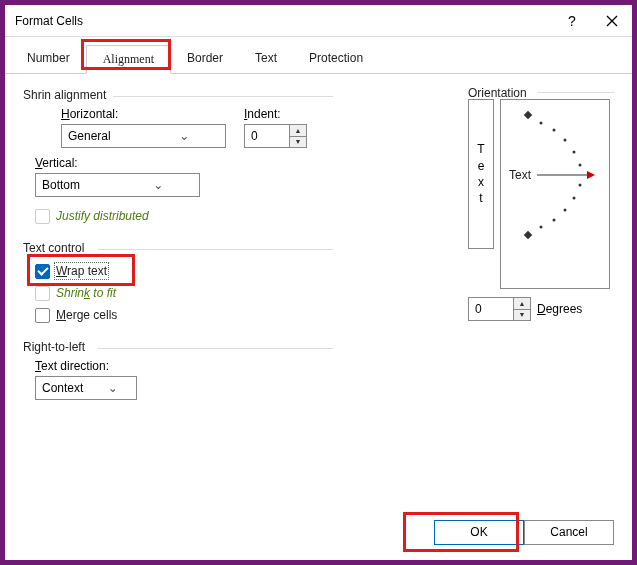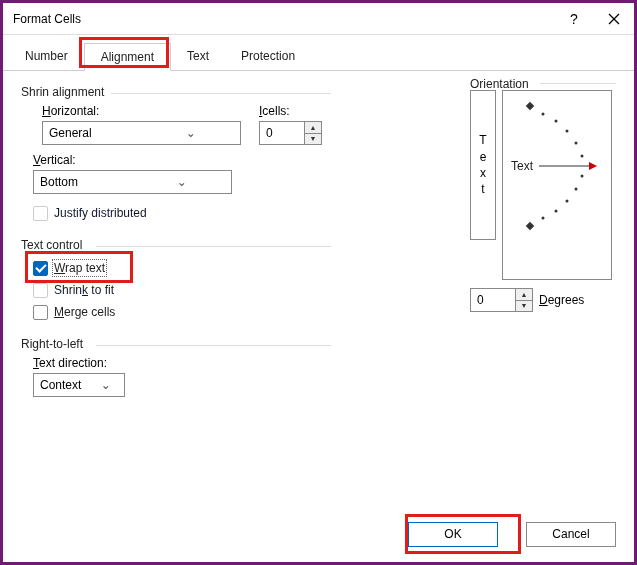--- a/index.html
+++ b/index.html
@@ -1,56 +1,56 @@
 <!DOCTYPE html>
 <html><head>
 <meta charset="utf-8">
 <style>
   * { box-sizing: border-box; font-family: "Segoe UI", Tahoma, sans-serif; font-size: 12px; }
   html, body { margin: 0; padding: 0; }
   body { width: 637px; height: 565px; background: #fff; }
-  .window { width: 637px; height: 565px; border: 3px solid #701a75; background: #fff; display: flex; flex-direction: column; }
+  .window { width: 637px; height: 565px; border: 5px solid #701a75; background: #fff; display: flex; flex-direction: column; }
   .titlebar { height: 32px; display: flex; align-items: center; padding: 0 0 0 10px; border-bottom: 1px solid #ddd; }
   .title { flex: 1; font-size: 12px; }
   .title-btn { width: 40px; height: 32px; display: flex; align-items: center; justify-content: center; }
   .title-btn svg { stroke: #000; }
   .tabs { display: flex; padding: 8px 14px 0 6px; border-bottom: 1px solid #ccc; position: relative; }
   .tab { padding: 6px 16px; cursor: default; color: #222; position: relative; }
-  .tab.active { border: 1px solid #ccc; border-bottom: 1px solid #fff; margin-bottom: -1px; background: #fff; }
+  .tab.active { border: 1px solid #ccc; border-bottom: 1px solid #fff; margin-bottom: -1px; background: #fff; font-family: Liberation Serif, serif; }
   .red-box-tab { position: absolute; border: 3px solid #e21b1b; pointer-events: none; }
   .content { flex: 1; padding: 10px 18px 0 18px; position: relative; }
   .group-label { color: #222; margin: 4px 0 6px 0; }
   .group-sep { height: 1px; background: #ddd; margin-left: 90px; margin-top: -12px; margin-bottom: 10px; }
   .field-label { margin-left: 12px; margin-bottom: 3px; }
   .underline { text-decoration: underline; text-decoration-skip-ink: none; }
-  .select { display: flex; align-items: center; border: 1px solid #888; height: 24px; width: 199px; background: #fff; margin-left: 12px; }
+  .select { display: flex; align-items: center; border: 1px solid #888; height: 24px; width: 165px; background: #fff; margin-left: 12px; }
   .select span { flex: 1; padding: 0 6px; }
   .select .chev { width: 18px; text-align: center; color: #555; }
-  .select.small { width: 92px; }
+  .select.small { width: 102px; }
   .spinner { display: inline-flex; align-items: stretch; height: 24px; border: 1px solid #888; }
   .spinner input { border: none; width: 44px; padding: 0 6px; outline: none; }
   .spin-btns { display: flex; flex-direction: column; border-left: 1px solid #888; }
   .spin-btns div { width: 16px; flex: 1; display: flex; align-items: center; justify-content: center; font-size: 7px; color: #333; background: #efefef; }
   .spin-btns div:first-child { border-bottom: 1px solid #888; }
   .check-row { display: flex; align-items: center; margin-left: 12px; height: 22px; gap: 6px; }
   .checkbox { width: 15px; height: 15px; border: 1px solid #888; border-radius: 2px; background: #fff; display: flex; align-items: center; justify-content: center; }
   .checkbox.disabled { border-color: #ccc; }
   .checkbox.checked { background: #0067c0; border-color: #0067c0; }
   .checkbox.checked::after { content: ""; width: 4px; height: 8px; border: solid #fff; border-width: 0 2px 2px 0; transform: rotate(45deg); margin-top: -2px; }
   .check-label { color: #222; }
-  .check-label.disabled { color: #0f172a; }
+  .check-label.disabled { color: #4d7c0f; font-style: italic; }
   .left-col { width: 310px; }
   .row { display: flex; align-items: center; justify-content: center; }
-  .orientation-box { position: absolute; right: 18px; top: 2px; width: 146px; }
+  .orientation-box { position: absolute; right: 18px; top: 8px; width: 146px; }
   .orient-inner { display: flex; gap: 6px; margin-top: 6px; }
   .vert-text-box { width: 26px; height: 150px; border: 1px solid #888; display: flex; flex-direction: column; align-items: center; justify-content: center; gap: 2px; }
   .vert-text-box span { line-height: 1.2; }
   .dial-box { width: 110px; height: 190px; border: 1px solid #888; position: relative; }
   .degrees-row { display: flex; align-items: center; gap: 6px; margin-top: 8px; }
-  .footer { height: 56px; display: flex; align-items: center; justify-content: flex-end; gap: 28px; padding: 0 18px; }
+  .footer { height: 56px; display: flex; align-items: center; justify-content: flex-end; gap: 0; padding: 0 18px; }
   .btn { width: 90px; height: 25px; border: 1px solid #888; background: #fff; display: flex; align-items: center; justify-content: center; }
   .btn.primary { border: 1px solid #0067c0; }
   .red-box { position: absolute; border: 3px solid #e21b1b; pointer-events: none; }
   .dotted-focus { outline: 1px dotted #666; outline-offset: 1px; }
 </style>
 </head>
 <body>
 
 <div class="window">
   <div class="titlebar">
@@ -62,40 +62,41 @@
       <svg width="12" height="12" viewBox="0 0 12 12">
           <line x1="1" y1="1" x2="11" y2="11" stroke-width="1.2"></line>
           <line x1="11" y1="1" x2="1" y2="11" stroke-width="1.2"></line>
         </svg>
     </div>
   </div>
 
   <div class="tabs">
     <div class="tab">Number</div>
     <div class="tab active">Alignment</div>
+    <div class="tab">Border</div>
     <div class="tab">Text</div>
     <div class="tab">Protection</div>
     <div class="red-box-tab" style="left:76px; top:2px; width:90px; height:31px;"></div>
   </div>
 
   <div class="content">
     <div class="left-col">
       <div class="group-label">Shrin alignment</div>
       <div class="group-sep"></div>
 
       <div class="row" style="align-items:flex-end; gap:18px;">
         <div>
           <div class="field-label"><span class="underline">H</span><span>orizontal:</span></div>
           <div class="select">
             <span>General</span>
             <span class="chev">⌄</span>
           </div>
         </div>
         <div>
-          <div class="field-label" style="margin-left:0;"><span class="underline">I</span><span>cells:</span></div>
+          <div class="field-label" style="margin-left:0;"><span class="underline">I</span><span>ndent:</span></div>
           <div class="spinner">
             <input value="0" style="">
             <div class="spin-btns">
               <div>▲</div>
               <div>▼</div>
             </div>
           </div>
         </div>
       </div>
 

